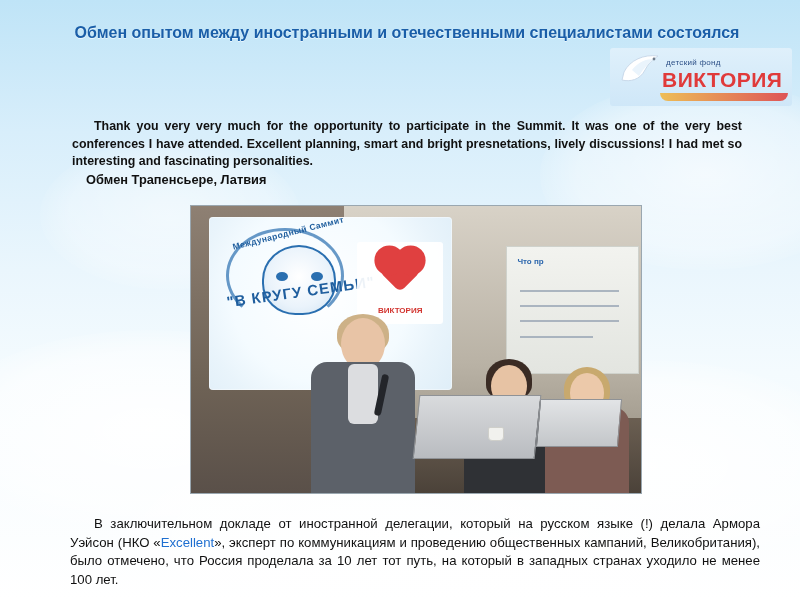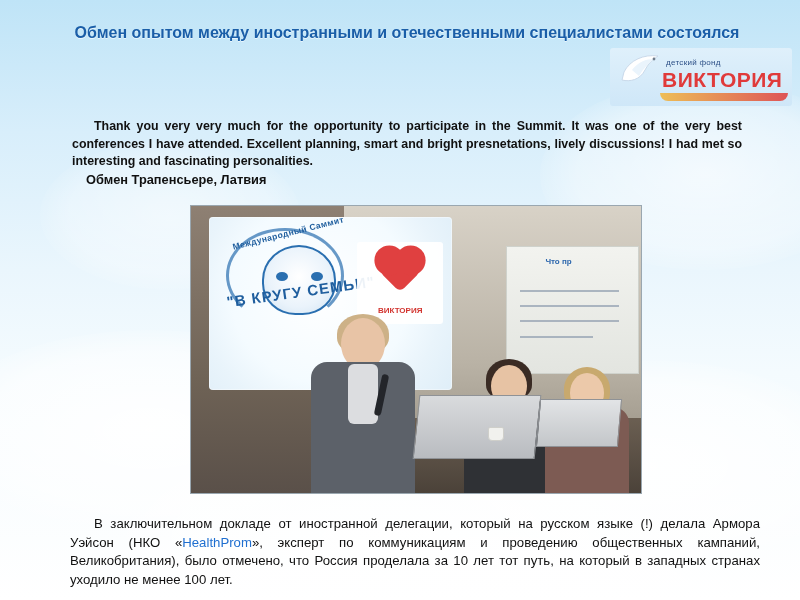--- a/index.html
+++ b/index.html
@@ -167,21 +167,21 @@
     position: absolute; left: 34%; top: 0; width: 66%; height: 100%;
     background: linear-gradient(180deg, #d8d2c7 0%, #b9b2a5 55%, #8d8679 100%);
   }
   .ph-screen {
     position: absolute; left: 70%; top: 14%; width: 29%; height: 44%;
     background: linear-gradient(180deg, #f2f3ef 0%, #e3e5e0 100%);
     border: 1px solid #cfd2cc;
   }
   .ph-screen .sl-title {
     position: absolute; left: 8%; top: 8%;
-    font-size: 8px; color: #2b66ad; font-weight: bold; margin-left: 28px;
+    font-size: 8px; color: #2b66ad; font-weight: bold;
   }
   .ph-screen .sl-line {
     position: absolute; left: 10%; height: 2px; width: 76%;
     background: #9aa6b5; opacity: .8;
   }
   .ph-banner {
     position: absolute;
     left: 4%;
     top: 4%;
     width: 54%;
@@ -431,16 +431,16 @@
       <div class="head"></div>
       <div class="body"></div>
     </div>
 
     <div class="ph-laptop"></div>
     <div class="ph-laptop2"></div>
     <div class="ph-cup"></div>
   </div>
 
   <div class="bottom-text">
-    <span class="indent"></span><span>В заключительном докладе от иностранной делегации, который на русском языке (!) делала Армора Уэйсон (НКО «</span><span class="link">HealthProm</span><span>», эксперт по коммуникациям и проведению общественных кампаний, Великобритания), было отмечено, что Россия проделала за 10 лет тот путь, на который в западных странах уходило не менее 100 лет.</span>
+    <span class="indent"></span><span>В заключительном докладе от иностранной делегации, который на русском языке (!) делала Армора Уэйсон (НКО «</span><span class="link">Excellent</span><span>», эксперт по коммуникациям и проведению общественных кампаний, Великобритания), было отмечено, что Россия проделала за 10 лет тот путь, на который в западных странах уходило не менее 100 лет.</span>
   </div>
 
 </div>
 
 </body></html>

